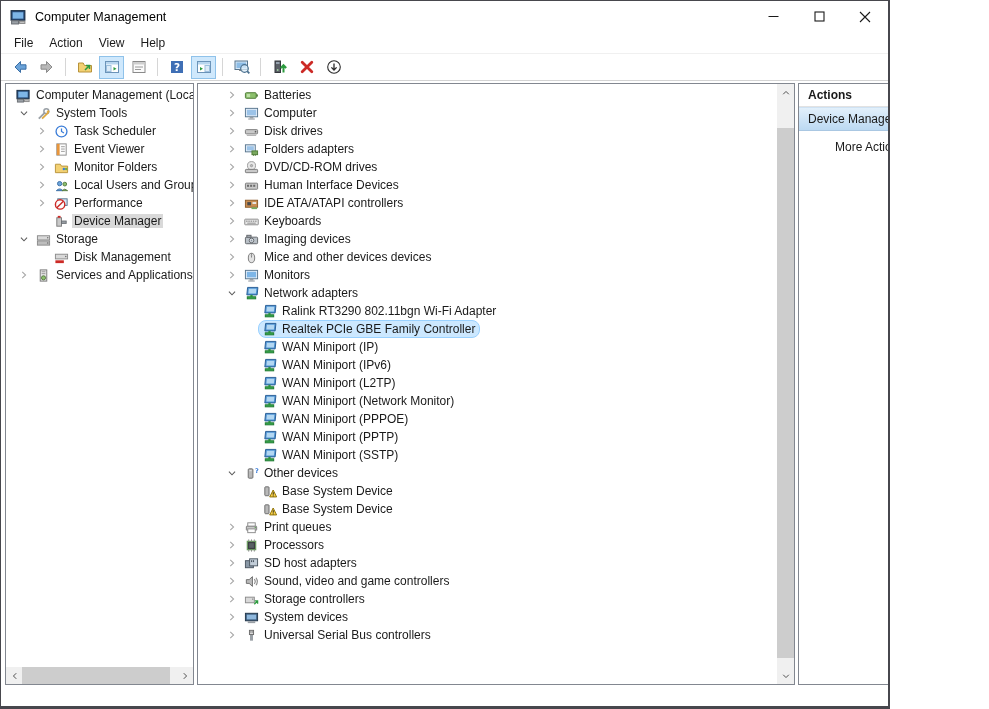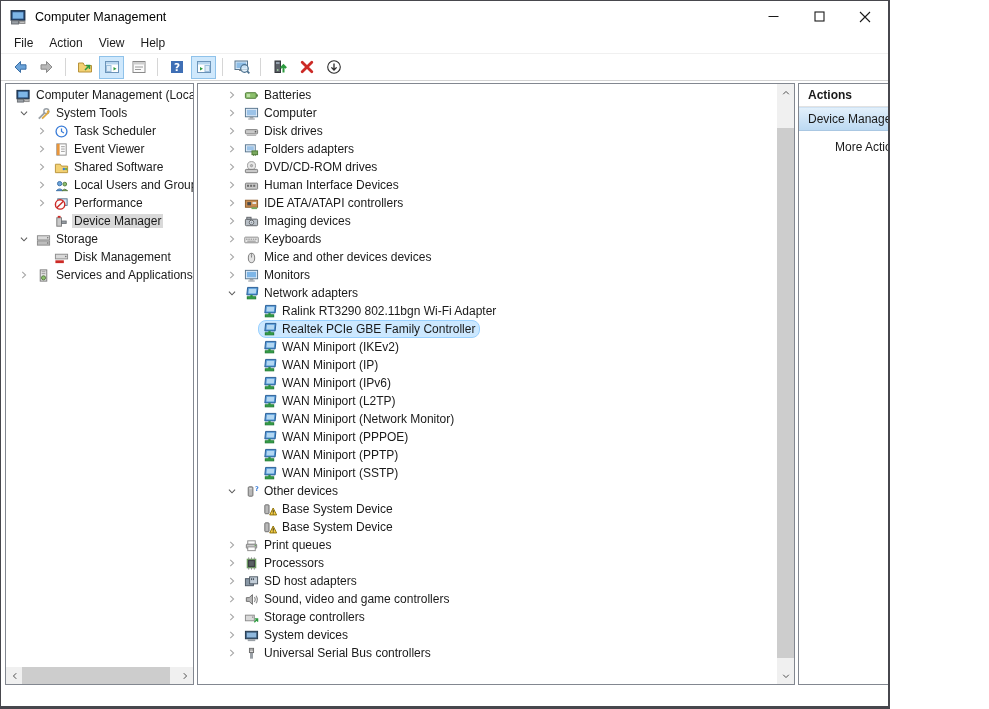--- a/index.html
+++ b/index.html
@@ -288,21 +288,21 @@
               </svg>
             </span>
             <span class="tcontent">
               <span class="ticon">
                 <svg width="15" height="15" viewBox="0 0 16 16">
                   <path d="M1.5 5 L1.5 13.5 L14.5 13.5 L14.5 6.5 L8 6.5 L6.8 4.5 L1.5 4.5 Z" fill="#f3d173" stroke="#b8923a"></path>
                   <circle cx="10.5" cy="9.5" r="1.3" fill="#3b7dd8"></circle>
                   <circle cx="13" cy="9.5" r="1.3" fill="#70ad47"></circle>
                 </svg>
               </span>
-              <span class="tlabel">Shared Software</span>
+              <span class="tlabel">Monitor Folders</span>
             </span>
           </div>
           <div class="trow">
             <span style="width: 28px; flex: 0 0 auto;"></span>
             <span class="chev">
               <svg width="14" height="14" viewBox="0 0 16 16">
                 <polyline points="6,4.5 9.8,8 6,11.5" fill="none" stroke="#a6a6a6" stroke-width="1.2"></polyline>
               </svg>
             </span>
             <span class="tcontent">
@@ -541,39 +541,20 @@
             <span class="tcontent">
               <span class="ticon">
                 <svg width="15" height="15" viewBox="0 0 16 16">
                   <rect x="1.5" y="4.5" width="13" height="7.5" fill="#c98d52" stroke="#8a5a28"></rect>
                   <rect x="3.5" y="6.5" width="4" height="3.5" fill="#4a4a4a"></rect>
                   <rect x="9" y="6.5" width="4" height="2" fill="#e8e8e8"></rect>
                   <rect x="8" y="12" width="6" height="2" fill="#79a85f"></rect>
                 </svg>
               </span>
               <span class="tlabel">IDE ATA/ATAPI controllers</span>
-            </span>
-          </div>
-          <div class="trow">
-            <span style="width: 26px; flex: 0 0 auto;"></span>
-            <span class="chev">
-              <svg width="14" height="14" viewBox="0 0 16 16">
-                <polyline points="6,4.5 9.8,8 6,11.5" fill="none" stroke="#a6a6a6" stroke-width="1.2"></polyline>
-              </svg>
-            </span>
-            <span class="tcontent">
-              <span class="ticon">
-                <svg width="15" height="15" viewBox="0 0 16 16">
-                  <rect x="1.5" y="5.5" width="13" height="7" rx="1" fill="#b9c0c7" stroke="#5f6368"></rect>
-                  <circle cx="8" cy="9" r="2.4" fill="#e8edf2" stroke="#5f6368"></circle>
-                  <circle cx="8" cy="9" r="1" fill="#8a949e"></circle>
-                  <rect x="3" y="3.5" width="4.5" height="2" fill="#b9c0c7" stroke="#5f6368"></rect>
-                </svg>
-              </span>
-              <span class="tlabel">Imaging devices</span>
             </span>
           </div>
           <div class="trow">
             <span style="width: 26px; flex: 0 0 auto;"></span>
             <span class="chev">
               <svg width="14" height="14" viewBox="0 0 16 16">
                 <polyline points="6,4.5 9.8,8 6,11.5" fill="none" stroke="#a6a6a6" stroke-width="1.2"></polyline>
               </svg>
             </span>
             <span class="tcontent">
@@ -596,20 +577,39 @@
           <div class="trow">
             <span style="width: 26px; flex: 0 0 auto;"></span>
             <span class="chev">
               <svg width="14" height="14" viewBox="0 0 16 16">
                 <polyline points="6,4.5 9.8,8 6,11.5" fill="none" stroke="#a6a6a6" stroke-width="1.2"></polyline>
               </svg>
             </span>
             <span class="tcontent">
               <span class="ticon">
                 <svg width="15" height="15" viewBox="0 0 16 16">
+                  <rect x="1.5" y="5.5" width="13" height="7" rx="1" fill="#b9c0c7" stroke="#5f6368"></rect>
+                  <circle cx="8" cy="9" r="2.4" fill="#e8edf2" stroke="#5f6368"></circle>
+                  <circle cx="8" cy="9" r="1" fill="#8a949e"></circle>
+                  <rect x="3" y="3.5" width="4.5" height="2" fill="#b9c0c7" stroke="#5f6368"></rect>
+                </svg>
+              </span>
+              <span class="tlabel">Imaging devices</span>
+            </span>
+          </div>
+          <div class="trow">
+            <span style="width: 26px; flex: 0 0 auto;"></span>
+            <span class="chev">
+              <svg width="14" height="14" viewBox="0 0 16 16">
+                <polyline points="6,4.5 9.8,8 6,11.5" fill="none" stroke="#a6a6a6" stroke-width="1.2"></polyline>
+              </svg>
+            </span>
+            <span class="tcontent">
+              <span class="ticon">
+                <svg width="15" height="15" viewBox="0 0 16 16">
                   <ellipse cx="8" cy="8.5" rx="3.4" ry="5" fill="#e3e3e3" stroke="#7a7a7a"></ellipse>
                   <line x1="8" y1="3.5" x2="8" y2="8" stroke="#7a7a7a"></line>
                   <rect x="7.3" y="4.5" width="1.4" height="2.2" rx="0.7" fill="#9a9a9a"></rect>
                 </svg>
               </span>
               <span class="tlabel">Mice and other devices devices</span>
             </span>
           </div>
           <div class="trow">
             <span style="width: 26px; flex: 0 0 auto;"></span>
@@ -676,37 +676,20 @@
                 <svg width="15" height="15" viewBox="0 0 16 16">
                   <g transform="skewX(-6)">
                     <rect x="4" y="1.5" width="11" height="8" fill="#4f94d4" stroke="#2a5f96"></rect>
                     <rect x="5.5" y="3" width="8" height="5" fill="#b3d7f2"></rect>
                   </g>
                   <rect x="6.8" y="9.5" width="2.4" height="2" fill="#2d9b3f"></rect>
                   <rect x="3.5" y="11.5" width="9" height="2.2" fill="#37a94c" stroke="#1f7a30"></rect>
                 </svg>
               </span>
               <span class="tlabel">Realtek PCIe GBE Family Controller</span>
-            </span>
-          </div>
-          <div class="trow">
-            <span style="width: 44px; flex: 0 0 auto;"></span>
-            <span class="chev"></span>
-            <span class="tcontent">
-              <span class="ticon">
-                <svg width="15" height="15" viewBox="0 0 16 16">
-                  <g transform="skewX(-6)">
-                    <rect x="4" y="1.5" width="11" height="8" fill="#4f94d4" stroke="#2a5f96"></rect>
-                    <rect x="5.5" y="3" width="8" height="5" fill="#b3d7f2"></rect>
-                  </g>
-                  <rect x="6.8" y="9.5" width="2.4" height="2" fill="#2d9b3f"></rect>
-                  <rect x="3.5" y="11.5" width="9" height="2.2" fill="#37a94c" stroke="#1f7a30"></rect>
-                </svg>
-              </span>
-              <span class="tlabel">WAN Miniport (IKEv2)</span>
             </span>
           </div>
           <div class="trow">
             <span style="width: 44px; flex: 0 0 auto;"></span>
             <span class="chev"></span>
             <span class="tcontent">
               <span class="ticon">
                 <svg width="15" height="15" viewBox="0 0 16 16">
                   <g transform="skewX(-6)">
                     <rect x="4" y="1.5" width="11" height="8" fill="#4f94d4" stroke="#2a5f96"></rect>

